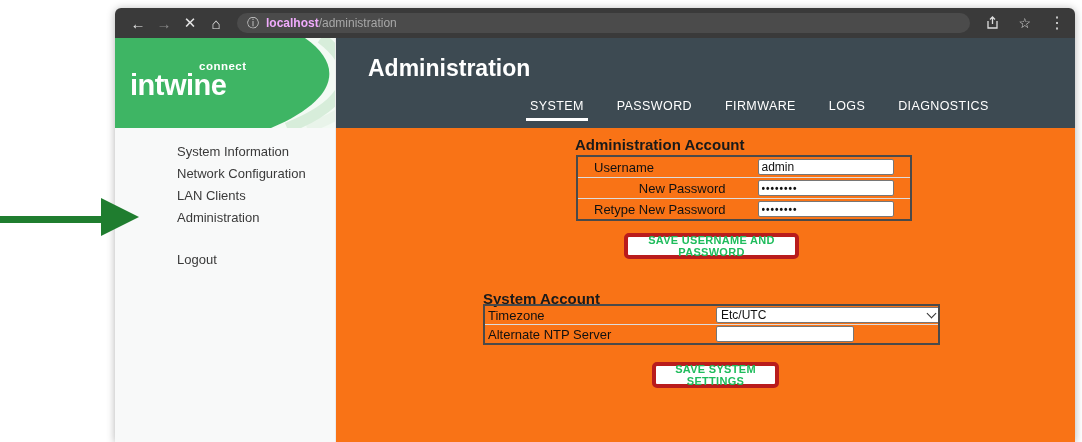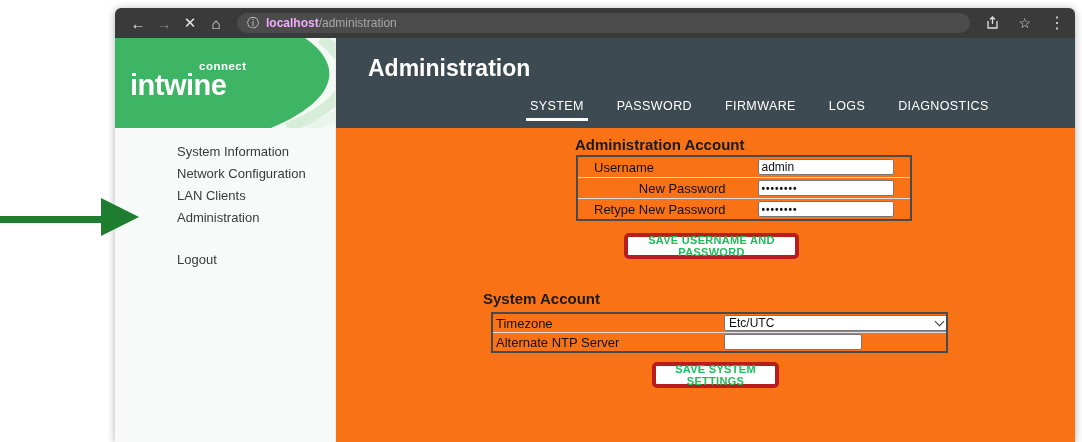--- a/index.html
+++ b/index.html
@@ -63,22 +63,22 @@
     padding:0 3px;font-family:"Liberation Sans",sans-serif;color:#111;}
   .acct-table input.pw{font-size:10px;font-weight:bold;letter-spacing:1px;}
 
   .save-btn{position:absolute;background:#ffffff;border:4px solid #b91c1c;border-radius:5px;
     color:#1fbc5c;font-weight:bold;font-size:11px;letter-spacing:.3px;cursor:pointer;
     font-family:"Liberation Sans",sans-serif;display:flex;align-items:center;justify-content:center;}
   .btn-acct{left:288px;top:105px;width:175px;height:26px;}
   .btn-sys{left:316px;top:234px;width:127px;height:26px;}
 
   .sys-heading{position:absolute;left:147px;top:162px;}
-  .sys-table{position:absolute;left:147px;top:184px;width:457px;border:2px solid #4a4a4a;
-    border-collapse:collapse;box-sizing:border-box;table-layout:fixed;margin-left:8px;}
+  .sys-table{position:absolute;left:147px;top:176px;width:457px;border:2px solid #4a4a4a;
+    border-collapse:collapse;box-sizing:border-box;table-layout:fixed;}
   .sys-table td{font-size:13px;color:#111;padding:1px 3px;height:15px;white-space:nowrap;}
   .sys-table tr + tr td{border-top:1px solid #dcdcdc;}
   .sys-table td.lbl{width:222px;}
   .selectbox{width:224px;height:16px;border:1px solid #767676;border-radius:2px;background:#fff;
     display:flex;align-items:center;padding:0 4px;box-sizing:border-box;cursor:pointer;}
   .selectbox .sel-val{flex:1;font-size:12px;color:#111;}
   .chev{width:6px;height:6px;border-right:1.6px solid #333;border-bottom:1.6px solid #333;
     transform:rotate(45deg);margin-bottom:3px;flex:0 0 auto;}
   .ntp-input{width:130px;height:14px;border:1px solid #767676;border-radius:2px;padding:0 3px;
     font-size:12px;font-family:"Liberation Sans",sans-serif;}

